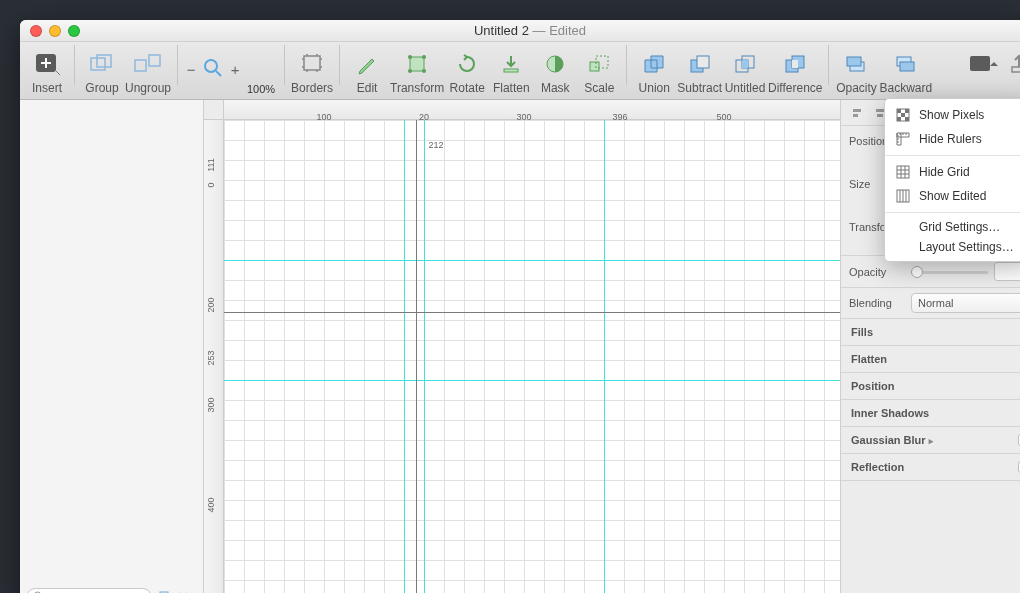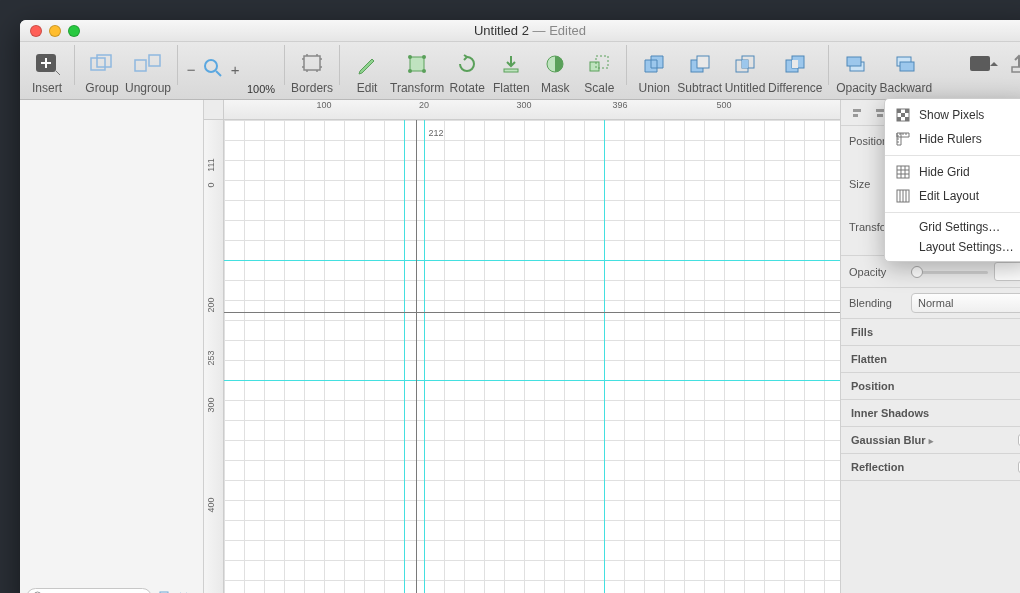--- a/index.html
+++ b/index.html
@@ -24,21 +24,21 @@
   .left { width: 184px; background: #f4f4f4; border-right: 1px solid #cfcfcf; position: relative; }
   .pagelabel { padding: 6px 10px; font-size: 11px; color: #333; }
   .left-bottom { position: absolute; bottom: 6px; left: 6px; right: 6px; display: flex; align-items: center; gap: 6px; }
   .filter { flex: 1; height: 19px; border: 1px solid #c7c7c7; border-radius: 10px; background: #fff; display: flex; align-items: center; padding: 0 6px; gap: 4px; }
   .filter input { border: none; outline: none; font-size: 11px; width: 100%; background: transparent; }
   .mini-icon { width: 14px; height: 14px; display: flex; align-items: center; justify-content: center; color: #6ea7d6; }
   .canvas-wrap { flex: 1; position: relative; background: #fff; overflow: hidden; }
   .ruler-h { position: absolute; top: 0; left: 20px; right: 0; height: 20px; background: linear-gradient(#f5f5f5,#e9e9e9); border-bottom: 1px solid #ccc; font-size: 9px; color: #666; }
   .ruler-v { position: absolute; top: 20px; left: 0; width: 20px; bottom: 0; background: linear-gradient(90deg,#f5f5f5,#e9e9e9); border-right: 1px solid #ccc; font-size: 9px; color: #666; }
   .ruler-corner { position: absolute; top: 0; left: 0; width: 20px; height: 20px; background: #ececec; border-right: 1px solid #ccc; border-bottom: 1px solid #ccc; }
-  .ruler-h .tick { position: absolute; top: 0; transform: translateX(-50%); }
+  .ruler-h .tick { position: absolute; top: 12px; transform: translateX(-50%); }
   .ruler-v .tick { position: absolute; left: 2px; transform: translateY(-50%) rotate(-90deg); transform-origin: left top; width: 20px; text-align: center; }
   .canvas { position: absolute; top: 20px; left: 20px; right: 0; bottom: 0; }
   .grid { position: absolute; inset: 0; background-image:
     linear-gradient(#e0e0e0 1px, transparent 1px),
     linear-gradient(90deg,#e0e0e0 1px, transparent 1px);
     background-size: 20px 20px; }
   .guide-v { position: absolute; top: 0; bottom: 0; width: 1px; background: #43e0e0; }
   .guide-h { position: absolute; left: 0; right: 0; height: 1px; background: #43e0e0; }
   .crosshair-v { position: absolute; top: 0; bottom: 0; width: 1px; background: #7a7a7a; }
   .crosshair-h { position: absolute; left: 0; right: 0; height: 1px; background: #7a7a7a; }
@@ -457,20 +457,20 @@
         </div>
       <span>Hide Grid</span>
     </div>
     <div class="menu-item">
       <div class="micon">
           <svg width="14" height="14">
             <rect x="1" y="1" width="12" height="12" fill="none" stroke="#777"></rect>
             <path d="M4 1v12M7 1v12M10 1v12" stroke="#777"></path>
           </svg>
         </div>
-      <span>Edit Layout</span>
+      <span>Show Edited</span>
     </div>
     <div class="menu-sep"></div>
     <div class="menu-plain">Grid Settings…</div>
     <div class="menu-plain">Layout Settings…</div>
   </div>
 
 </div>
 
 </body></html>

